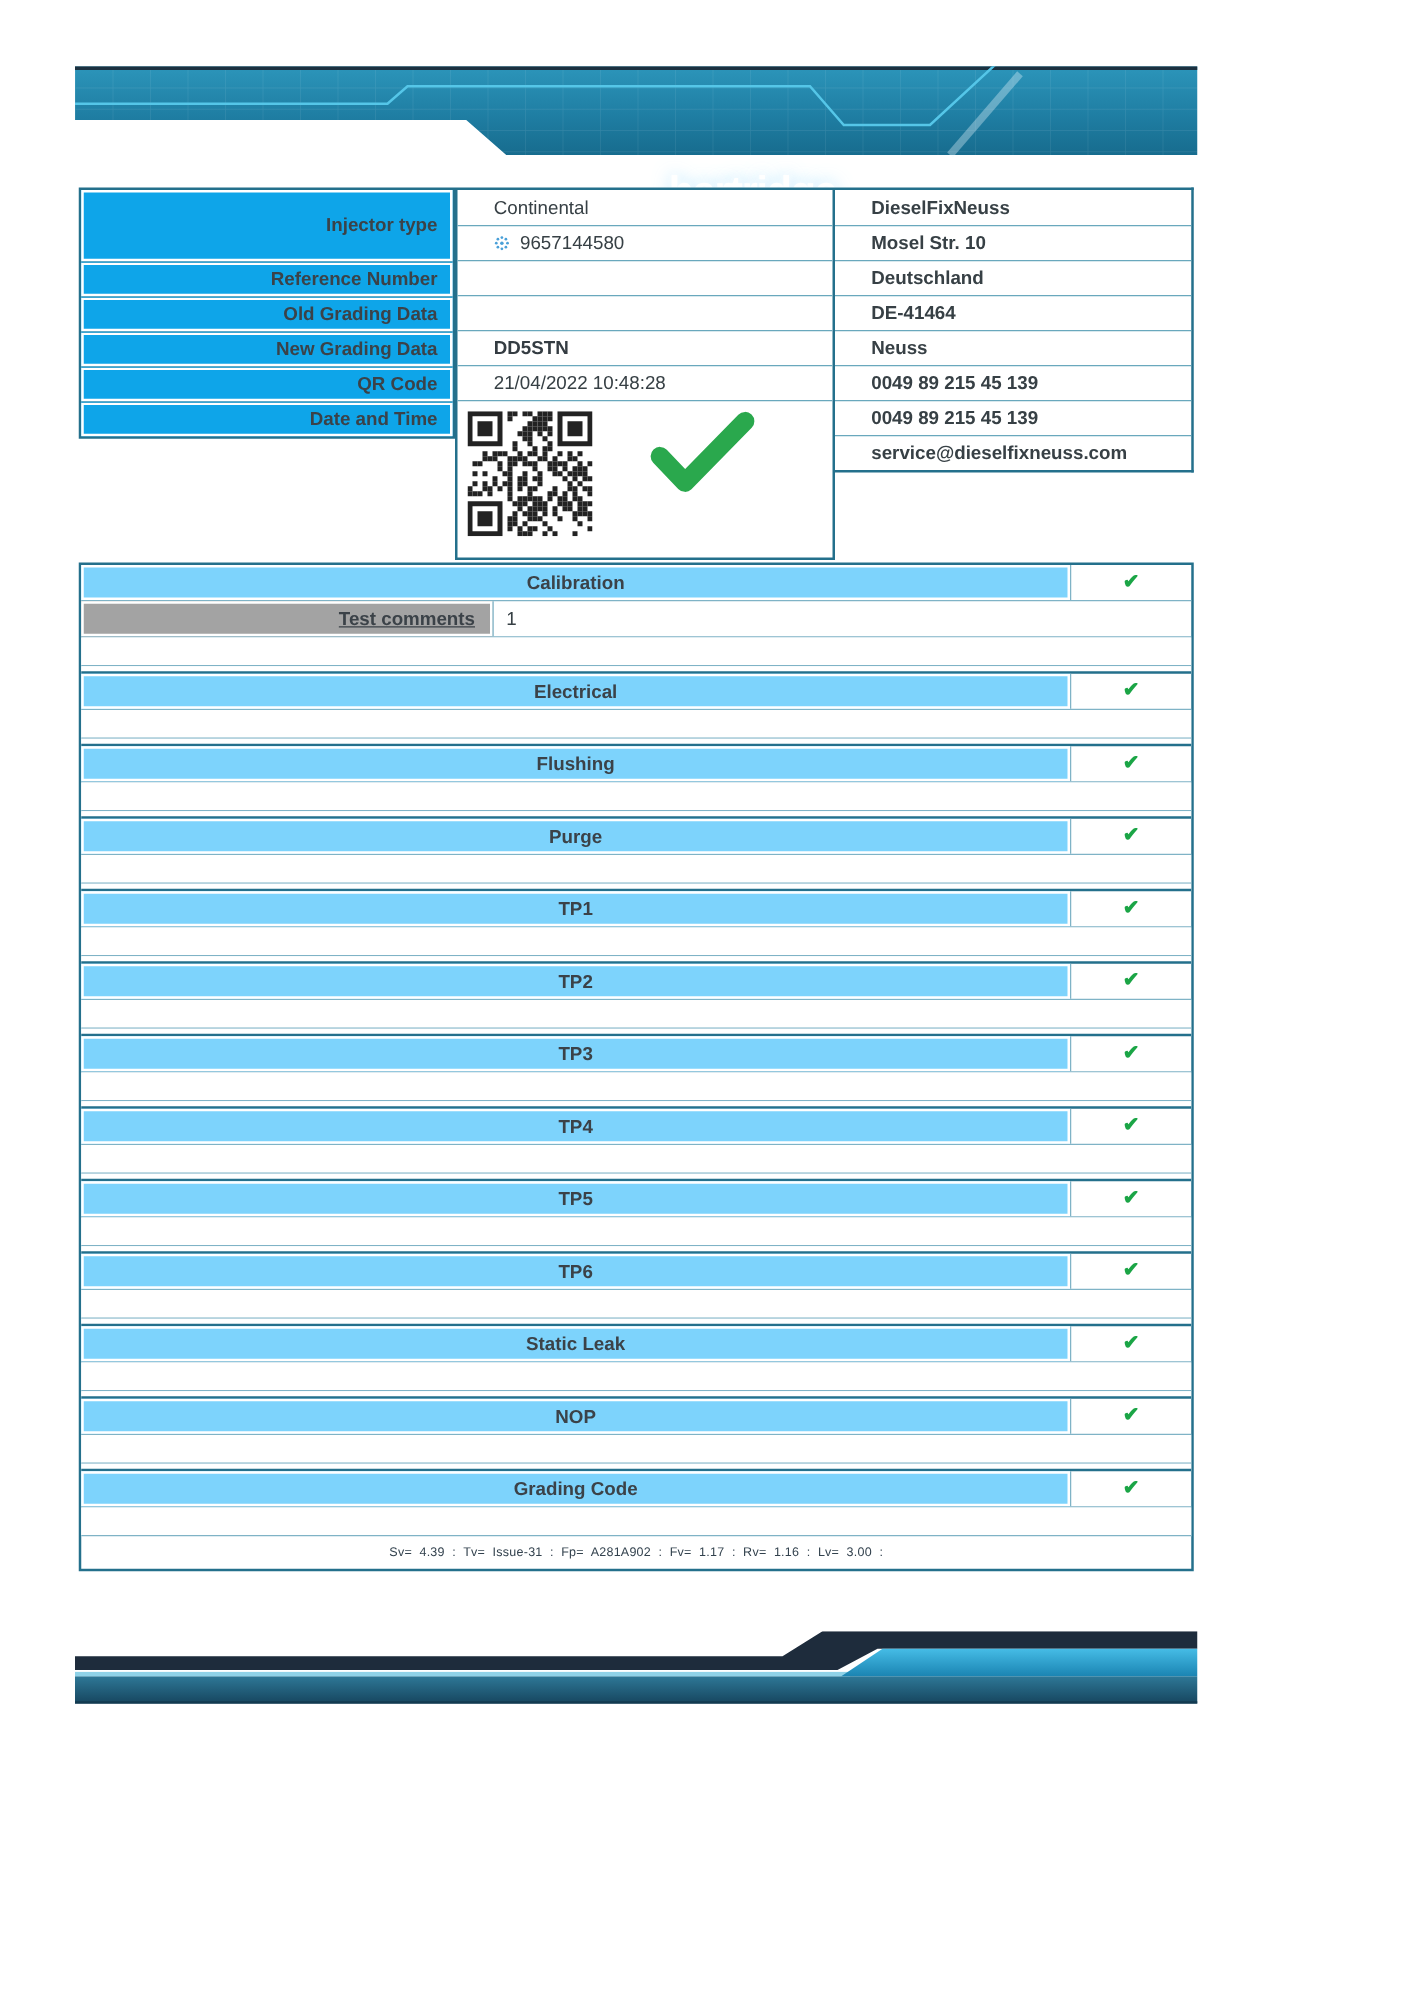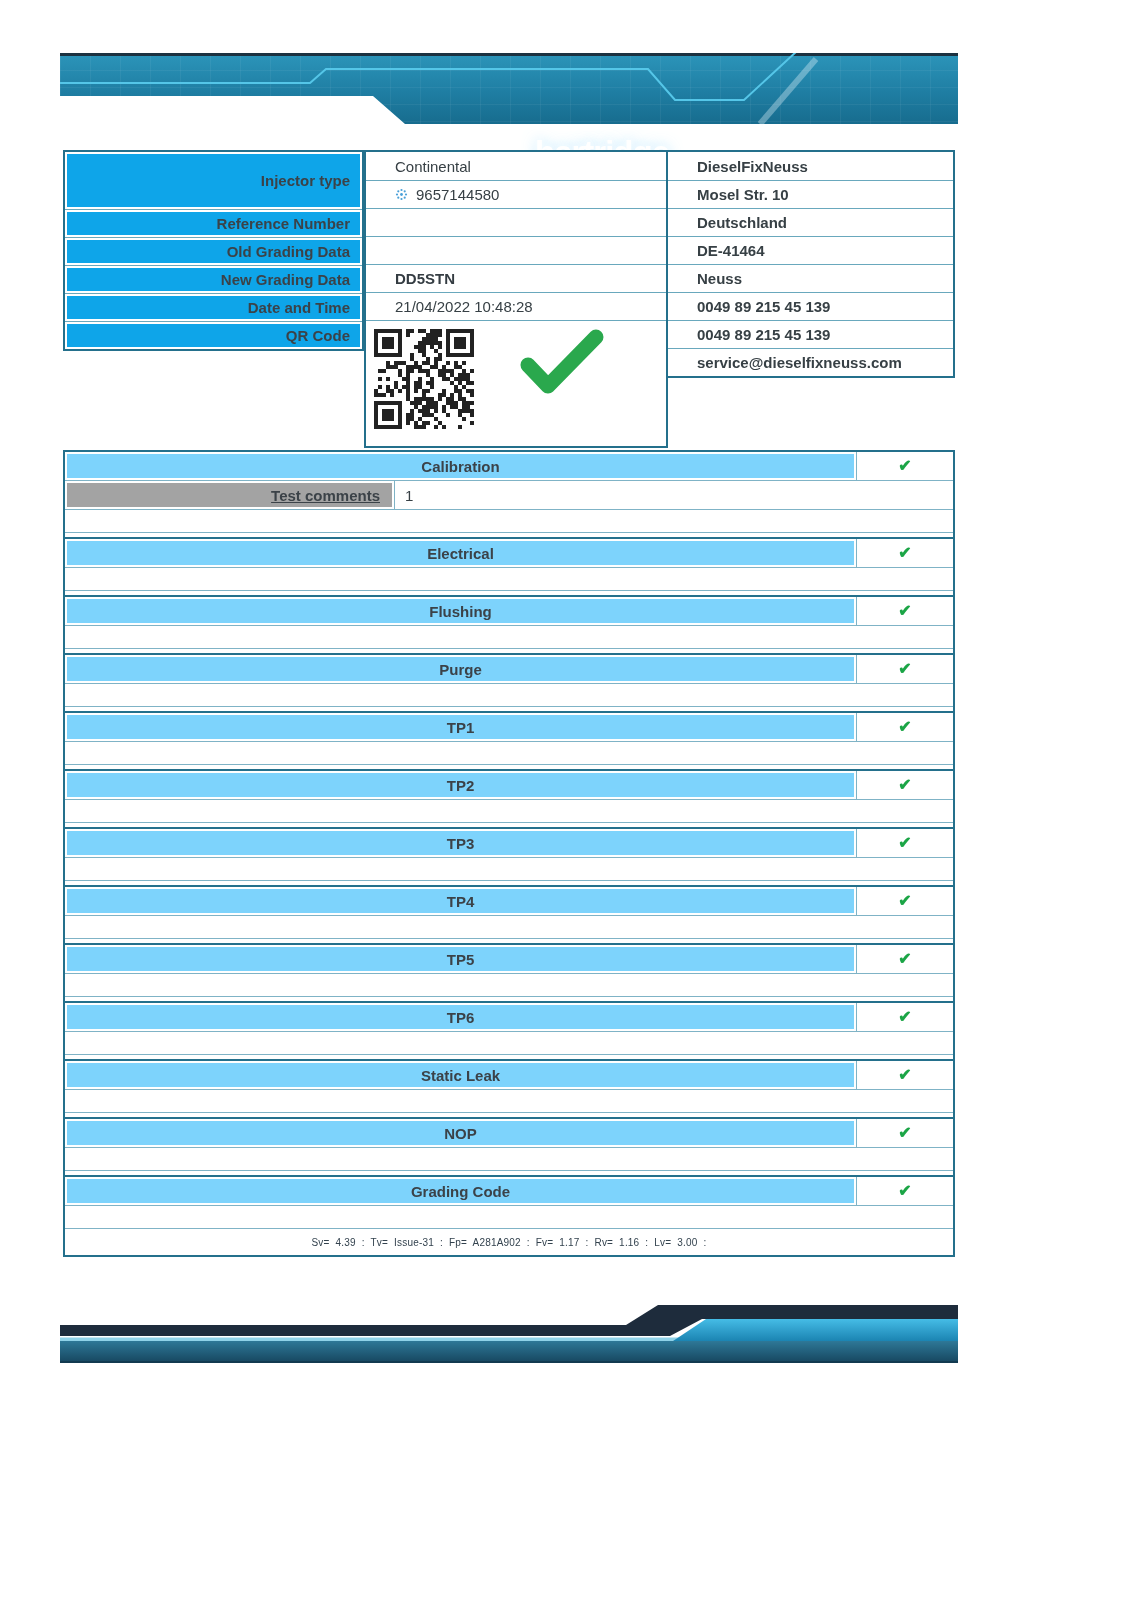--- a/index.html
+++ b/index.html
@@ -93,22 +93,22 @@
       </svg>
       <span class="logo-text">hartridge</span>
     </div>
   </div>
 
   <div class="col info-labels">
     <div class="irow tall lblcell">Injector type</div>
     <div class="irow lblcell">Reference Number</div>
     <div class="irow lblcell">Old Grading Data</div>
     <div class="irow lblcell">New Grading Data</div>
+    <div class="irow lblcell">QR Code</div>
     <div class="irow lblcell">Date and Time</div>
-    <div class="irow lblcell">QR Code</div>
   </div>
 
   <div class="col info-values">
     <div class="irow valcell">Continental</div>
     <div class="irow valcell idrow">
       <svg width="13" height="13" viewBox="0 0 13 13">
         <g fill="#4aa0d8">
           <circle cx="6.5" cy="6.5" r="1.4"></circle>
           <circle cx="6.5" cy="2" r="1.1"></circle>
             <circle cx="6.5" cy="11" r="1.1"></circle>

